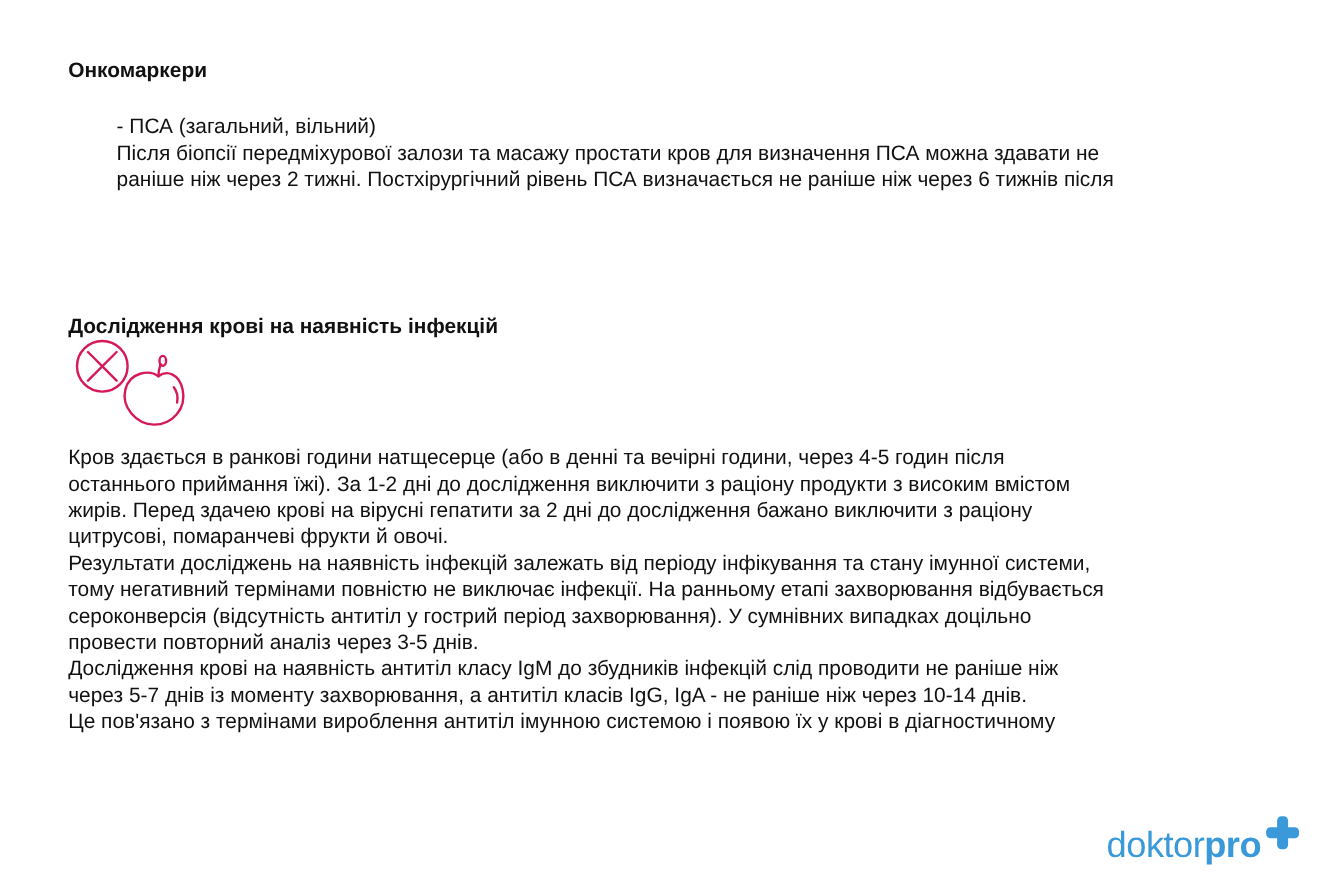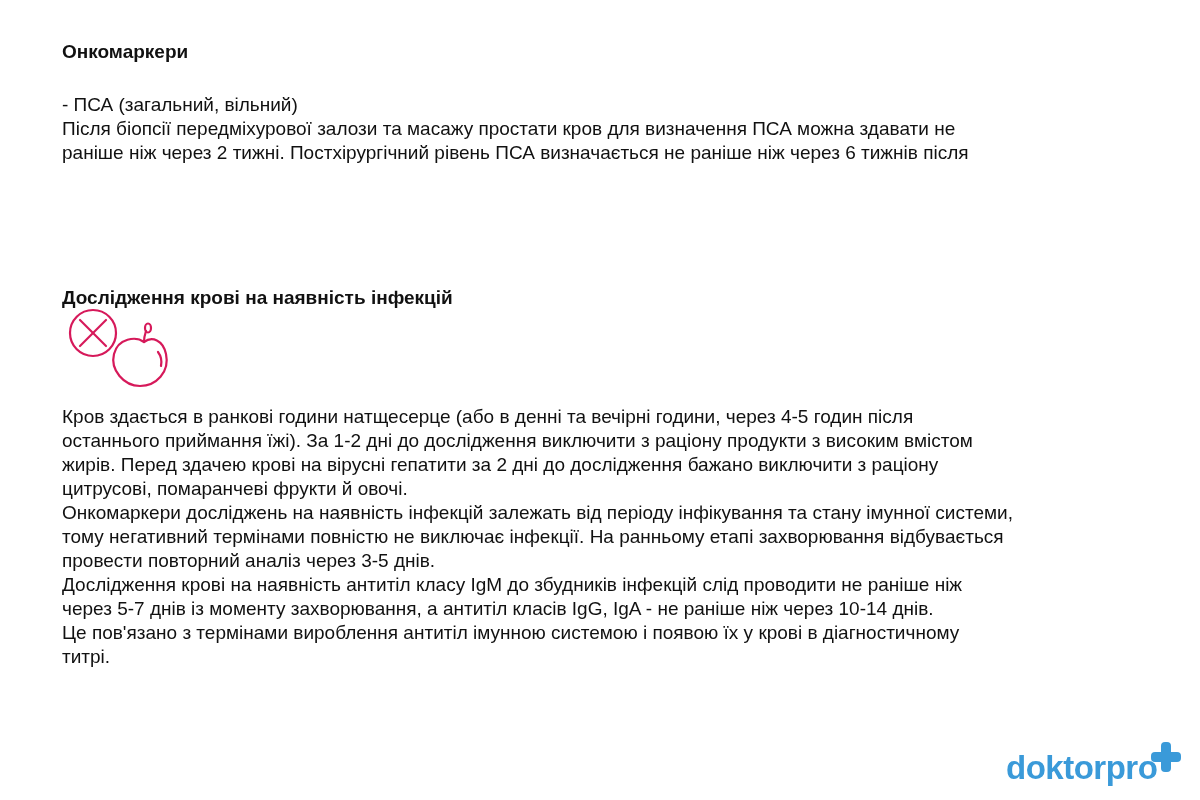--- a/index.html
+++ b/index.html
@@ -32,43 +32,43 @@
     .para {
       position: absolute;
       left: 0;
       font-size: 19px;
       line-height: 24px;
     }
     .para .line {
       display: block;
       white-space: nowrap;
     }
-    #h1 { top: 40px; }
-    #p1 { top: 93px; }
+    #h1 { top: 53px; }
+    #p1 { top: 104px; margin-left: 44px; }
     #h2 { top: 262px; margin-top: 24px; }
     #icon { position: absolute; left: 4px; top: 306px; width: 110px; height: 86px; }
     #p2 { top: 405px; }
     .logo {
       position: absolute;
       left: 1006px;
       top: 738px;
       height: 50px;
       width: 180px;
     }
     .logo-text {
       position: absolute;
       left: 0;
       top: 12px;
       font-size: 33px;
       line-height: 36px;
       color: #3a9ad9;
       white-space: nowrap;
       letter-spacing: -0.5px;
     }
-    .logo-text .light { font-weight: bold; }
+    .logo-text .light { font-weight: normal; }
     .logo-text .bold { font-weight: bold; }
     .logo-plus {
       position: absolute;
       left: 143px;
       top: 2px;
       width: 34px;
       height: 34px;
     }
   </style>
 </head>
@@ -98,27 +98,27 @@
       <ellipse cx="82" cy="22" rx="3" ry="4.5"></ellipse>
       <path d="M92 46 C95 50, 96 55, 95 60"></path>
     </svg>
   </div>
 
   <div class="para" id="p2">
     <span class="line">Кров здається в ранкові години натщесерце (або в денні та вечірні години, через 4-5 годин після</span>
     <span class="line">останнього приймання їжі). За 1-2 дні до дослідження виключити з раціону продукти з високим вмістом</span>
     <span class="line">жирів. Перед здачею крові на вірусні гепатити за 2 дні до дослідження бажано виключити з раціону</span>
     <span class="line">цитрусові, помаранчеві фрукти й овочі.</span>
-    <span class="line">Онкомаркери досліджень на наявність інфекцій залежать від періоду інфікування та стану імунної системи,</span>
+    <span class="line">Результати досліджень на наявність інфекцій залежать від періоду інфікування та стану імунної системи,</span>
     <span class="line">тому негативний термінами повністю не виключає інфекції. На ранньому етапі захворювання відбувається</span>
+    <span class="line">сероконверсія (відсутність антитіл у гострий період захворювання). У сумнівних випадках доцільно</span>
     <span class="line">провести повторний аналіз через 3-5 днів.</span>
     <span class="line">Дослідження крові на наявність антитіл класу IgM до збудників інфекцій слід проводити не раніше ніж</span>
     <span class="line">через 5-7 днів із моменту захворювання, а антитіл класів IgG, IgA - не раніше ніж через 10-14 днів.</span>
     <span class="line">Це пов'язано з термінами вироблення антитіл імунною системою і появою їх у крові в діагностичному</span>
-    <span class="line">титрі.</span>
   </div>
 
 </div>
 
 <div class="logo">
   <div class="logo-text">
     <span class="light">doktor</span><span class="bold">pro</span>
   </div>
   <div class="logo-plus">
     <svg width="34" height="34" viewBox="0 0 34 34">

